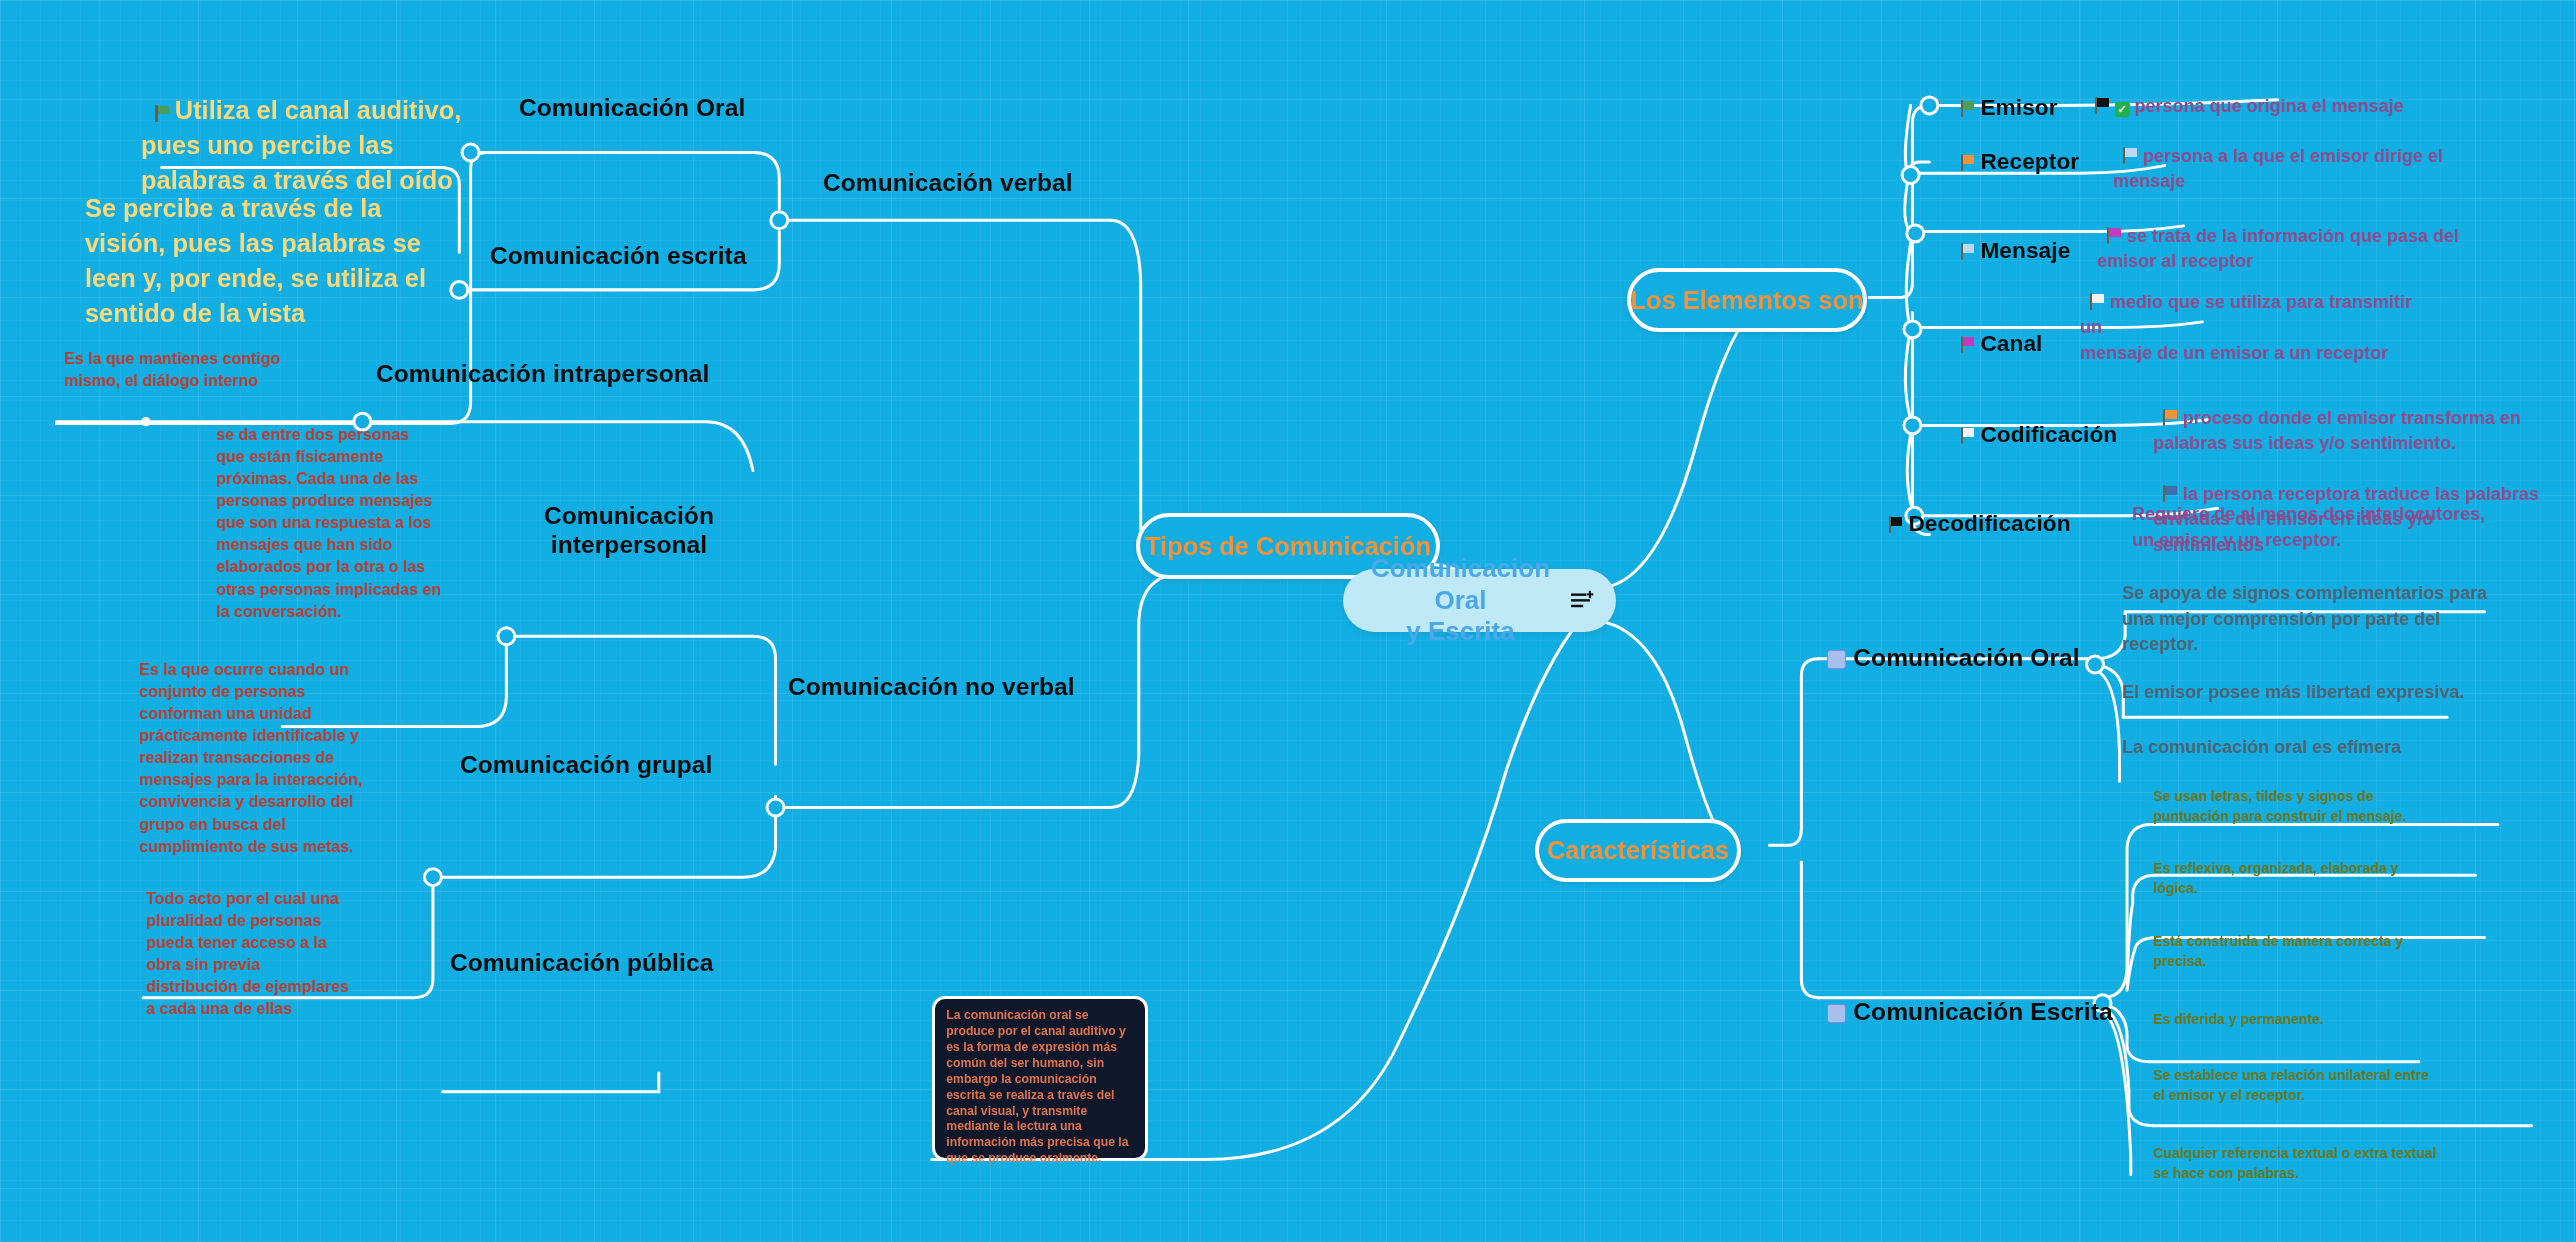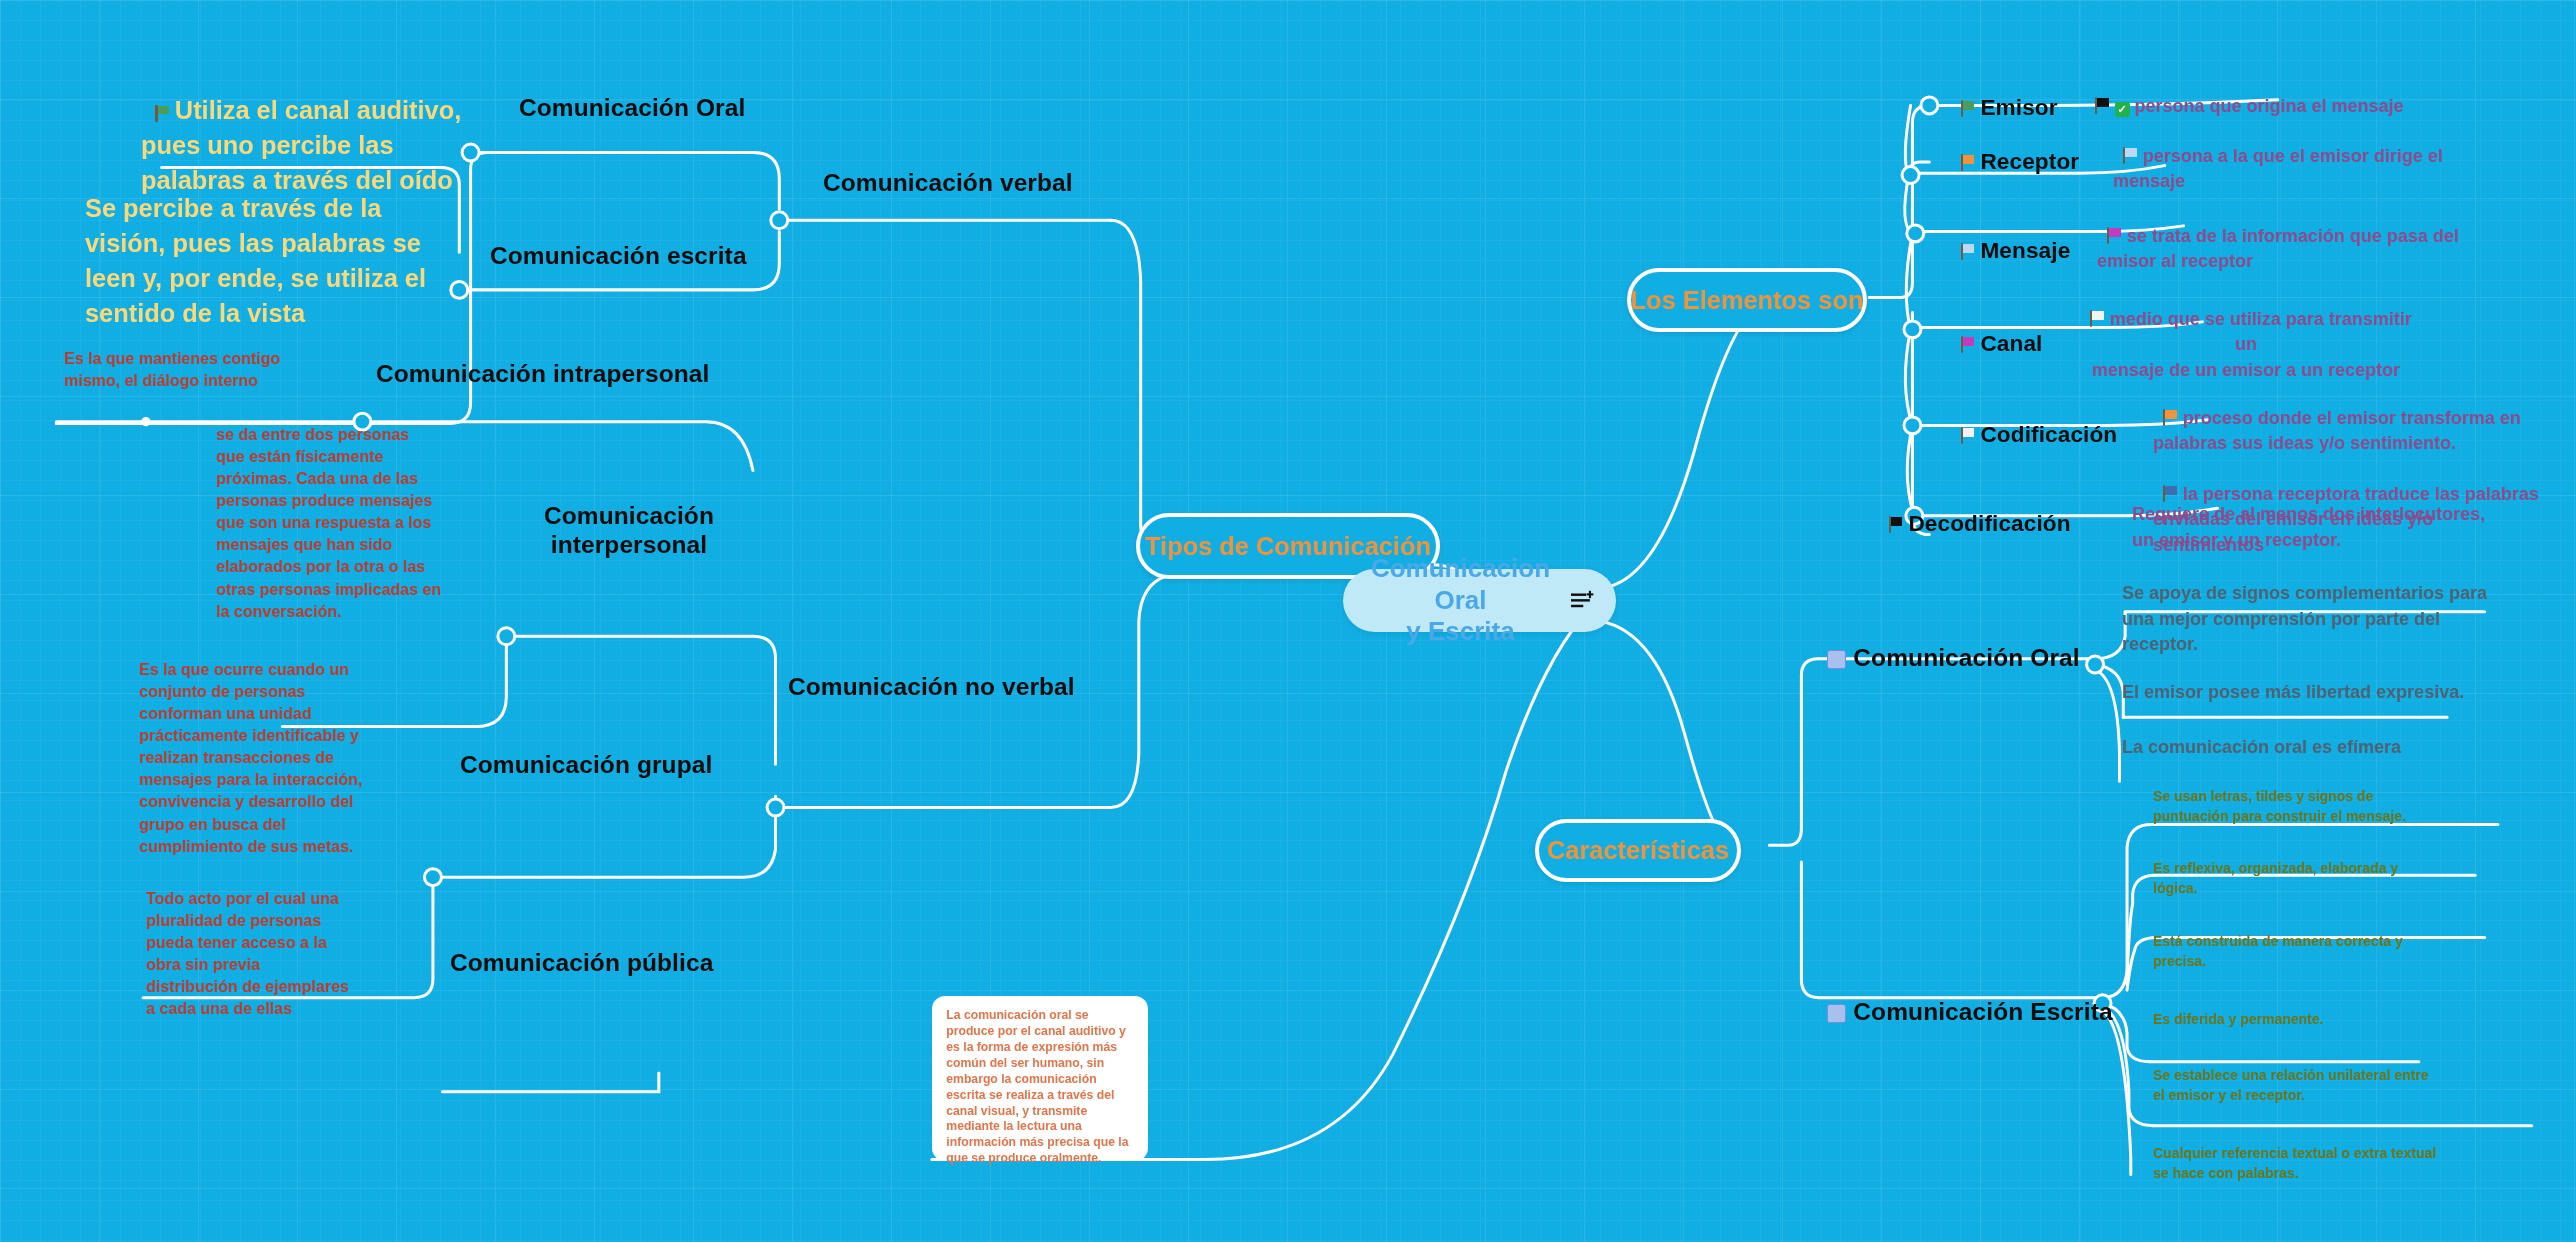--- a/index.html
+++ b/index.html
@@ -54,21 +54,21 @@
     color:#4BA8E8;font-weight:bold;font-size:26px;text-align:center;
     line-height:1.22;box-shadow:0 1.9px 7.5px rgba(0,0,0,.08);
   }
   .center-node .txt{padding-right:38px;}
   .node-icon{position:absolute;right:21px;top:50%;transform:translateY(-50%);
              width:24.5px;height:21px;}
 
   
   .notebox{
     position:absolute;border:3.8px solid #ffffff;border-radius:13px;
-    background:#ffffff;padding:9.4px 11.3px;box-sizing:border-box;
+    background:#0f172a;padding:9.4px 11.3px;box-sizing:border-box;
     color:#E2744B;font-weight:bold;font-size:12.2px;line-height:1.30;
   }
 
   
   .flag{display:inline-block;width:15px;height:17px;position:relative;
         vertical-align:-2.8px;margin-right:4.7px;}
   .flag i{position:absolute;left:0;top:0;width:2.4px;height:17px;background:#6b5b4b;border-radius:0.9px;}
   .flag b{position:absolute;left:2.4px;top:0.9px;width:11.3px;height:8.5px;}
   .chk{display:inline-block;width:15px;height:15px;background:#22b14c;
        border-radius:2.8px;color:#fff;font-size:11.3px;line-height:15px;
@@ -281,21 +281,21 @@
   <span class="flag"><i></i><b style="background:#BBD9F5"></b></span><span>Mensaje</span>
 </div>
 <div class="lab purple" style="left:2097px;top:198px;">
   <span class="flag"><i></i><b style="background:#C43BBF"></b></span><span>se trata de la información que pasa del
 emisor al receptor</span>
 </div>
 
 <div class="lab btitle sm" style="left:1948px;top:304px;">
   <span class="flag"><i></i><b style="background:#C43BBF"></b></span><span>Canal</span>
 </div>
-<div class="lab purple" style="left:2080px;top:281px;text-align:center;">
+<div class="lab purple" style="left:2080px;top:264px;">
   <span class="flag"><i></i><b style="background:#F2F2F2"></b></span><span>medio que se utiliza para transmitir
 un
 mensaje de un emisor a un receptor</span>
 </div>
 
 <div class="lab btitle sm" style="left:1948px;top:395px;">
   <span class="flag"><i></i><b style="background:#F2F2F2"></b></span><span>Codificación</span>
 </div>
 <div class="lab purple" style="left:2153px;top:380px;">
   <span class="flag"><i></i><b style="background:#F0933A"></b></span><span>proceso donde el emisor transforma en

